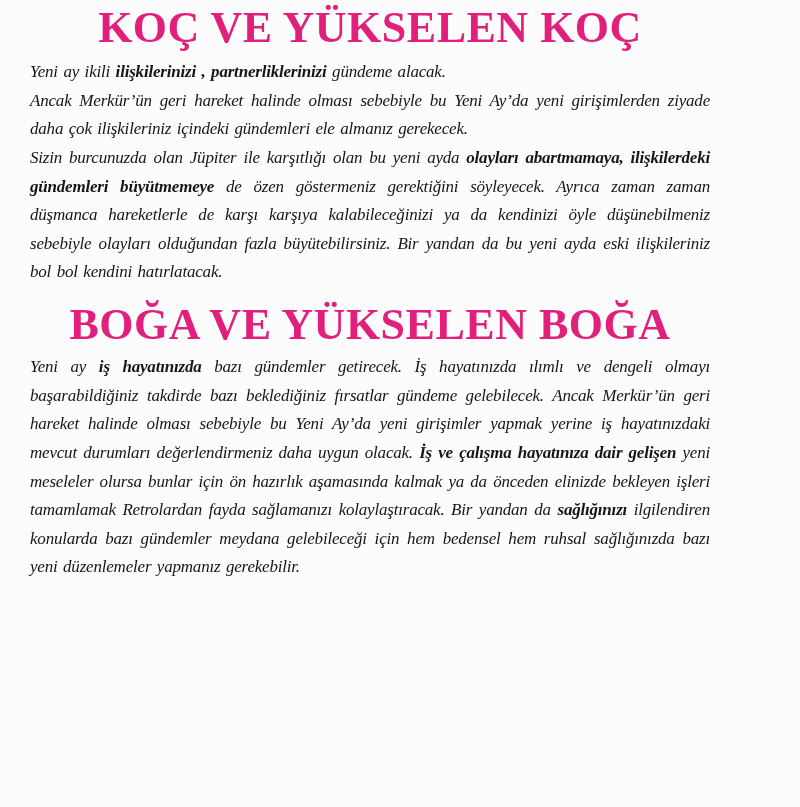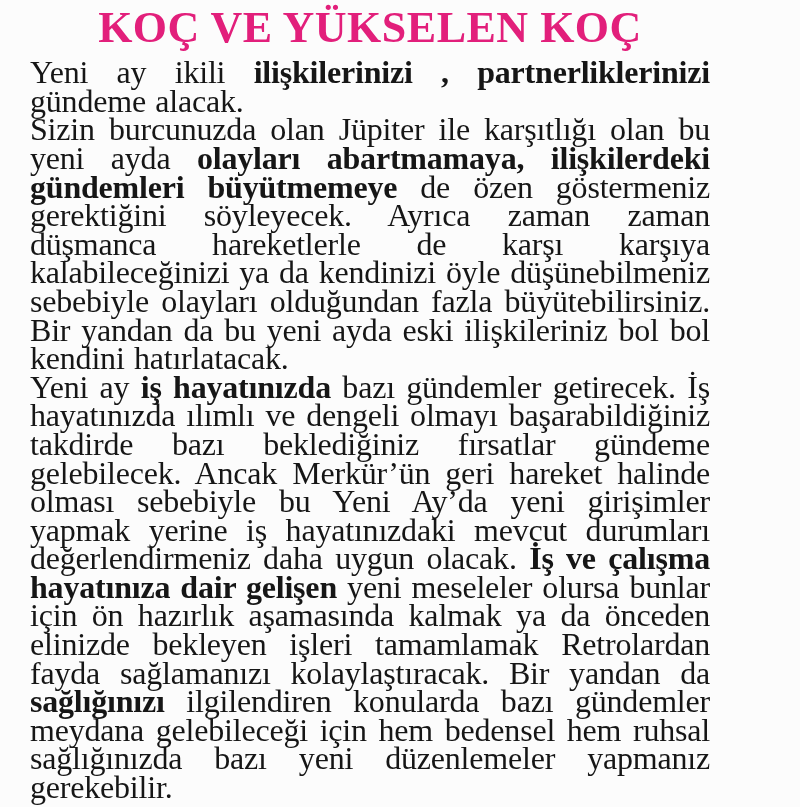--- a/index.html
+++ b/index.html
@@ -27,37 +27,40 @@
     font-size: 44px;
     line-height: 1.05;
     letter-spacing: 0.5px;
     color: var(--heading, #e21f7b);
   }
   .heading.second {
     margin-top: 15px;
     margin-bottom: 5px;
   }
   .para {
-    font-size: 32px;
+    font-size: 17px;
     line-height: 28.6px;
     text-align: justify;
     letter-spacing: -0.2px;
     word-spacing: 1.5px;
+    font-style: italic;
   }
   .para b { font-weight: 700; }
 </style>
 </head>
 <body>
 
 <main class="page">
 
   <h1 class="heading">KOÇ VE YÜKSELEN KOÇ</h1>
 
   <div class="para"><span>Yeni ay ikili </span><b>ilişkilerinizi , partnerliklerinizi</b><span> gündeme alacak.</span></div>
 
 
+  <div class="para"><span>Ancak Merkür’ün geri hareket halinde olması sebebiyle bu Yeni Ay’da yeni girişimlerden ziyade daha çok ilişkileriniz içindeki gündemleri ele almanız gerekecek.</span></div>
 
   <div class="para"><span>Sizin burcunuzda olan Jüpiter ile karşıtlığı olan bu yeni ayda </span><b>olayları abartmamaya, ilişkilerdeki gündemleri büyütmemeye</b><span> de özen göstermeniz gerektiğini söyleyecek. Ayrıca zaman zaman düşmanca hareketlerle de karşı karşıya kalabileceğinizi ya da kendinizi öyle düşünebilmeniz sebebiyle olayları olduğundan fazla büyütebilirsiniz. Bir yandan da bu yeni ayda eski ilişkileriniz bol bol kendini hatırlatacak.</span></div>
 
+  <h1 class="heading second">BOĞA VE YÜKSELEN BOĞA</h1>
 
   <div class="para"><span>Yeni ay </span><b>iş hayatınızda</b><span> bazı gündemler getirecek. İş hayatınızda ılımlı ve dengeli olmayı başarabildiğiniz takdirde bazı beklediğiniz fırsatlar gündeme gelebilecek. Ancak Merkür’ün geri hareket halinde olması sebebiyle bu Yeni Ay’da yeni girişimler yapmak yerine iş hayatınızdaki mevcut durumları değerlendirmeniz daha uygun olacak. </span><b>İş ve çalışma hayatınıza dair gelişen</b><span> yeni meseleler olursa bunlar için ön hazırlık aşamasında kalmak ya da önceden elinizde bekleyen işleri tamamlamak Retrolardan fayda sağlamanızı kolaylaştıracak. Bir yandan da </span><b>sağlığınızı</b><span> ilgilendiren konularda bazı gündemler meydana gelebileceği için hem bedensel hem ruhsal sağlığınızda bazı yeni düzenlemeler yapmanız gerekebilir.</span></div>
 
 </main>
 
 </body></html>

